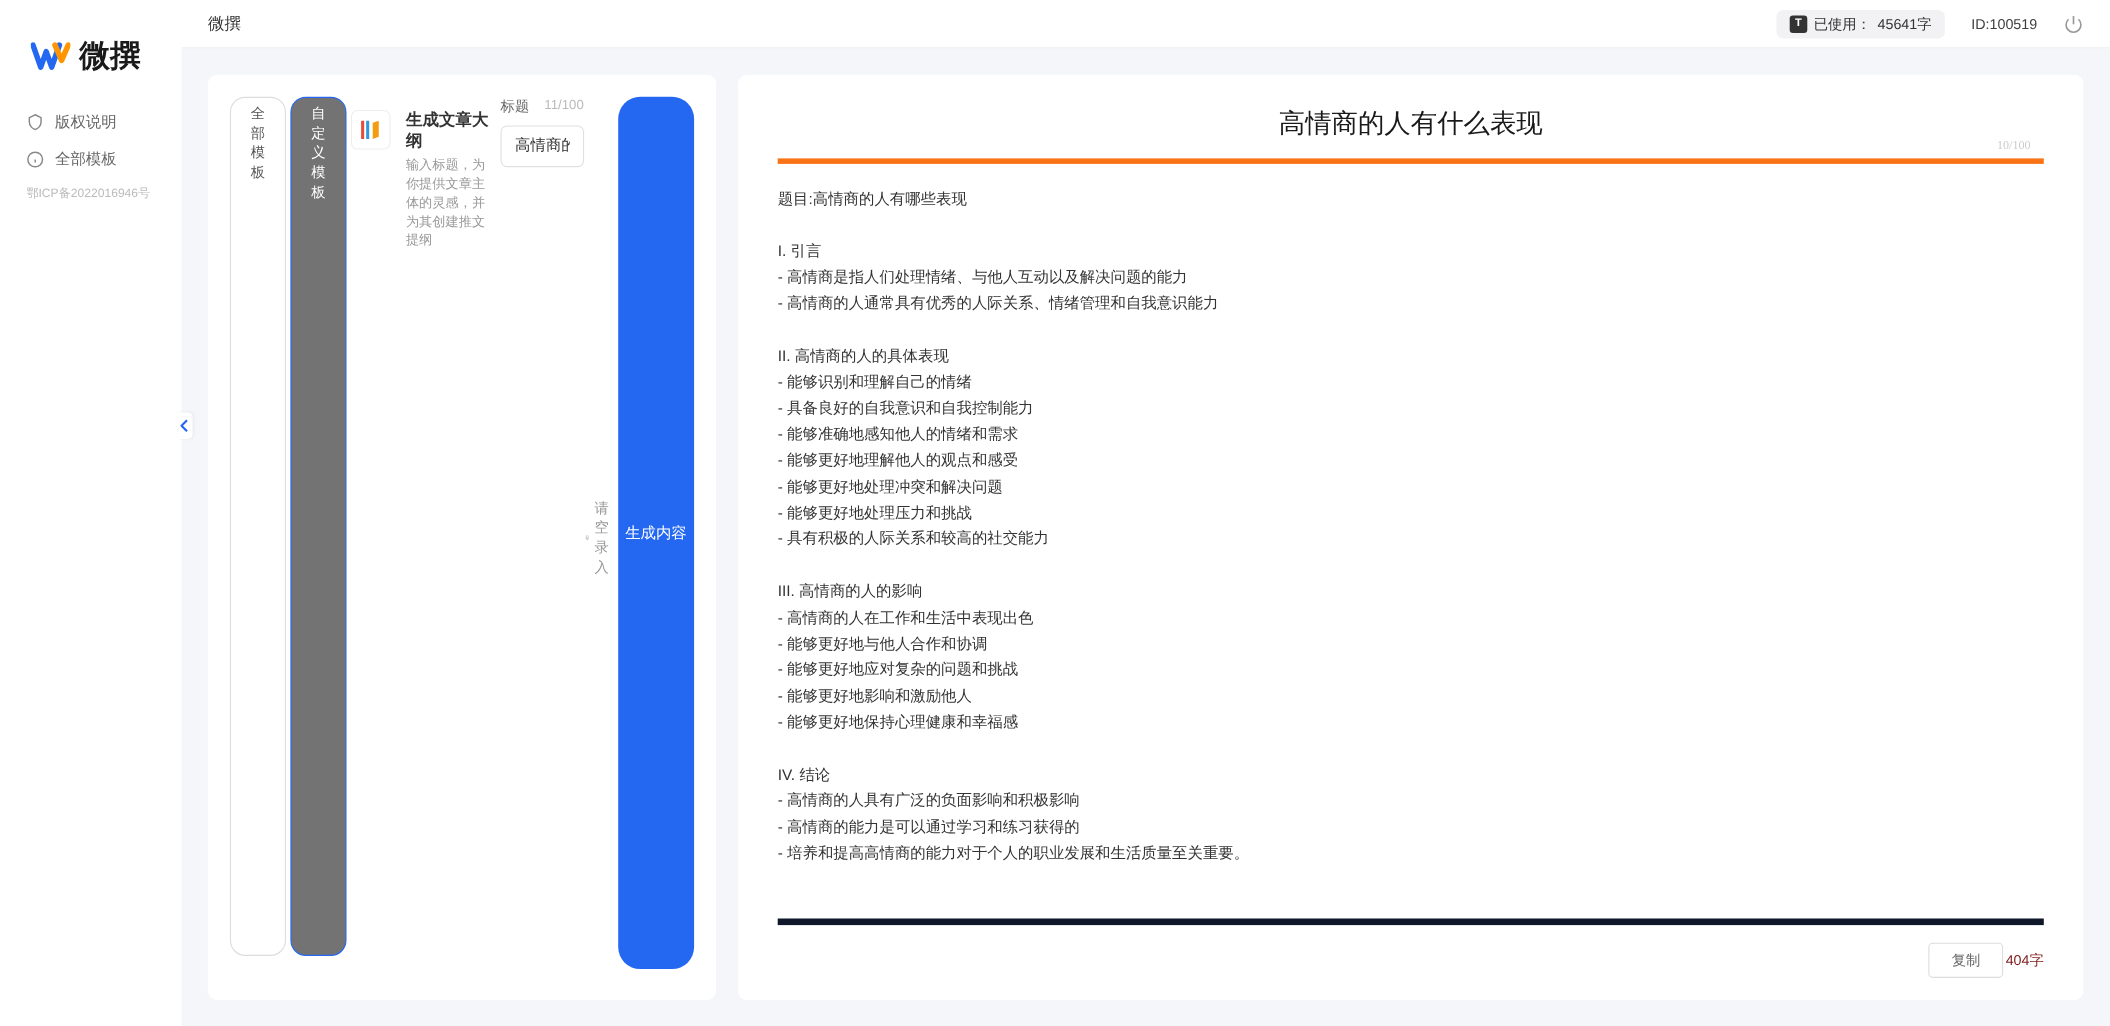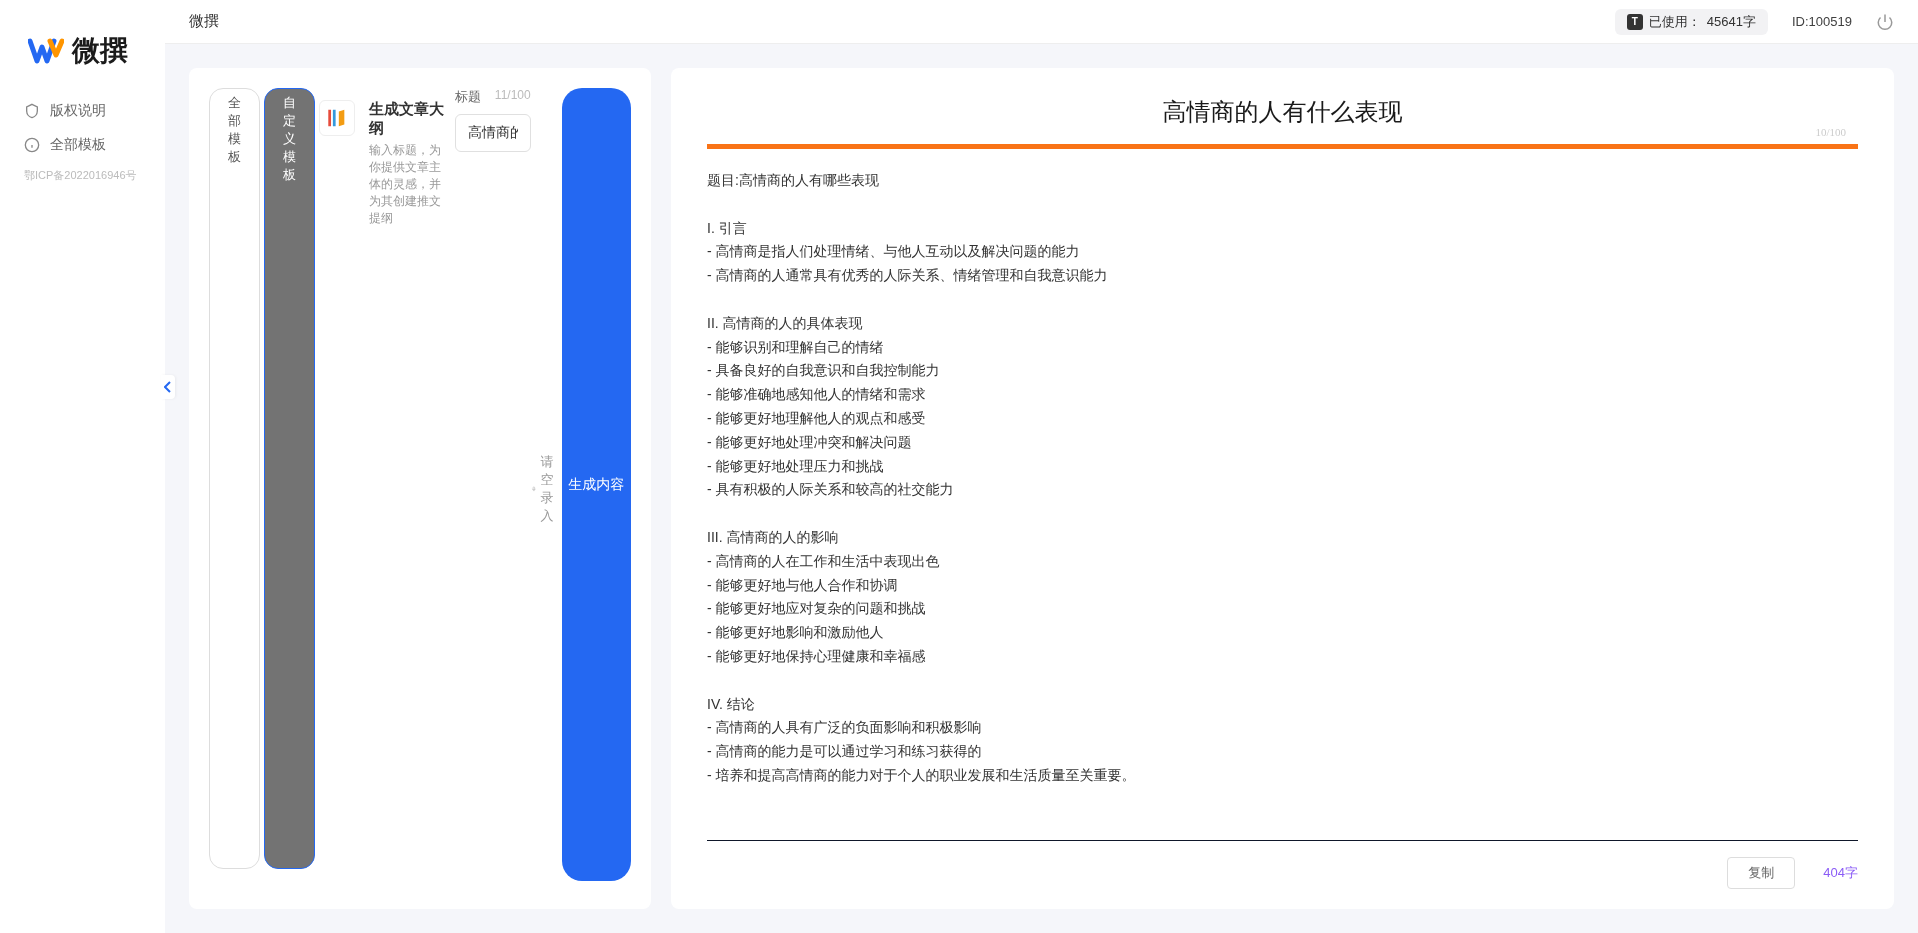--- a/index.html
+++ b/index.html
@@ -52,23 +52,23 @@
     .voice-input { display: flex; align-items: center; justify-content: center; gap: 4px; color: #999; font-size: 13px; padding: 16px 0; cursor: pointer; }
     .panel-left-spacer { flex: 1; }
     .generate-btn { width: 190px; margin: 0 auto 8px; padding: 10px 0; background: #2468f2; color: #fff; border: none; border-radius: 20px; font-size: 14px; cursor: pointer; text-align: center; }
     
     
     .panel-right { flex: 1; background: #fff; border-radius: 8px; display: flex; flex-direction: column; padding: 28px 36px 20px 36px; }
     .output-header { display: flex; align-items: center; justify-content: center; position: relative; border-bottom: 5px solid #f97316; padding-bottom: 16px; margin-bottom: 20px; }
     .output-title { font-size: 24px; font-weight: 500; color: #1a1a1a; text-align: center; font-family: "SimSun", "Songti SC", serif; }
     .output-counter { position: absolute; right: 12px; bottom: 6px; font-size: 11px; color: #ccc; font-family: Liberation Serif, serif; }
     .output-body { flex: 1; font-size: 14px; line-height: 1.7; color: #333; white-space: pre-wrap; font-family: -apple-system, sans-serif; overflow: auto; }
-    .output-footer { display: flex; justify-content: flex-end; align-items: center; gap: 28px; padding-top: 16px; border-top: 1px solid #0f172a; margin-top: 16px; }
+    .output-footer { display: flex; justify-content: flex-end; align-items: center; gap: 2px; padding-top: 16px; border-top: 6px solid #0f172a; margin-top: 16px; }
     .copy-btn { padding: 6px 20px; border: 1px solid #ddd; border-radius: 4px; background: #fff; font-size: 13px; color: #666; cursor: pointer; }
-    .word-count { font-size: 13px; color: #8b5cf6; }
+    .word-count { font-size: 13px; color: #7f1d1d; }
   </style>
 </head>
 <body>
 
 <div class="app">
 
   <aside class="sidebar">
     <div class="logo">
       <span class="logo-icon">
         <svg viewBox="0 0 36 36" width="36" height="36">

